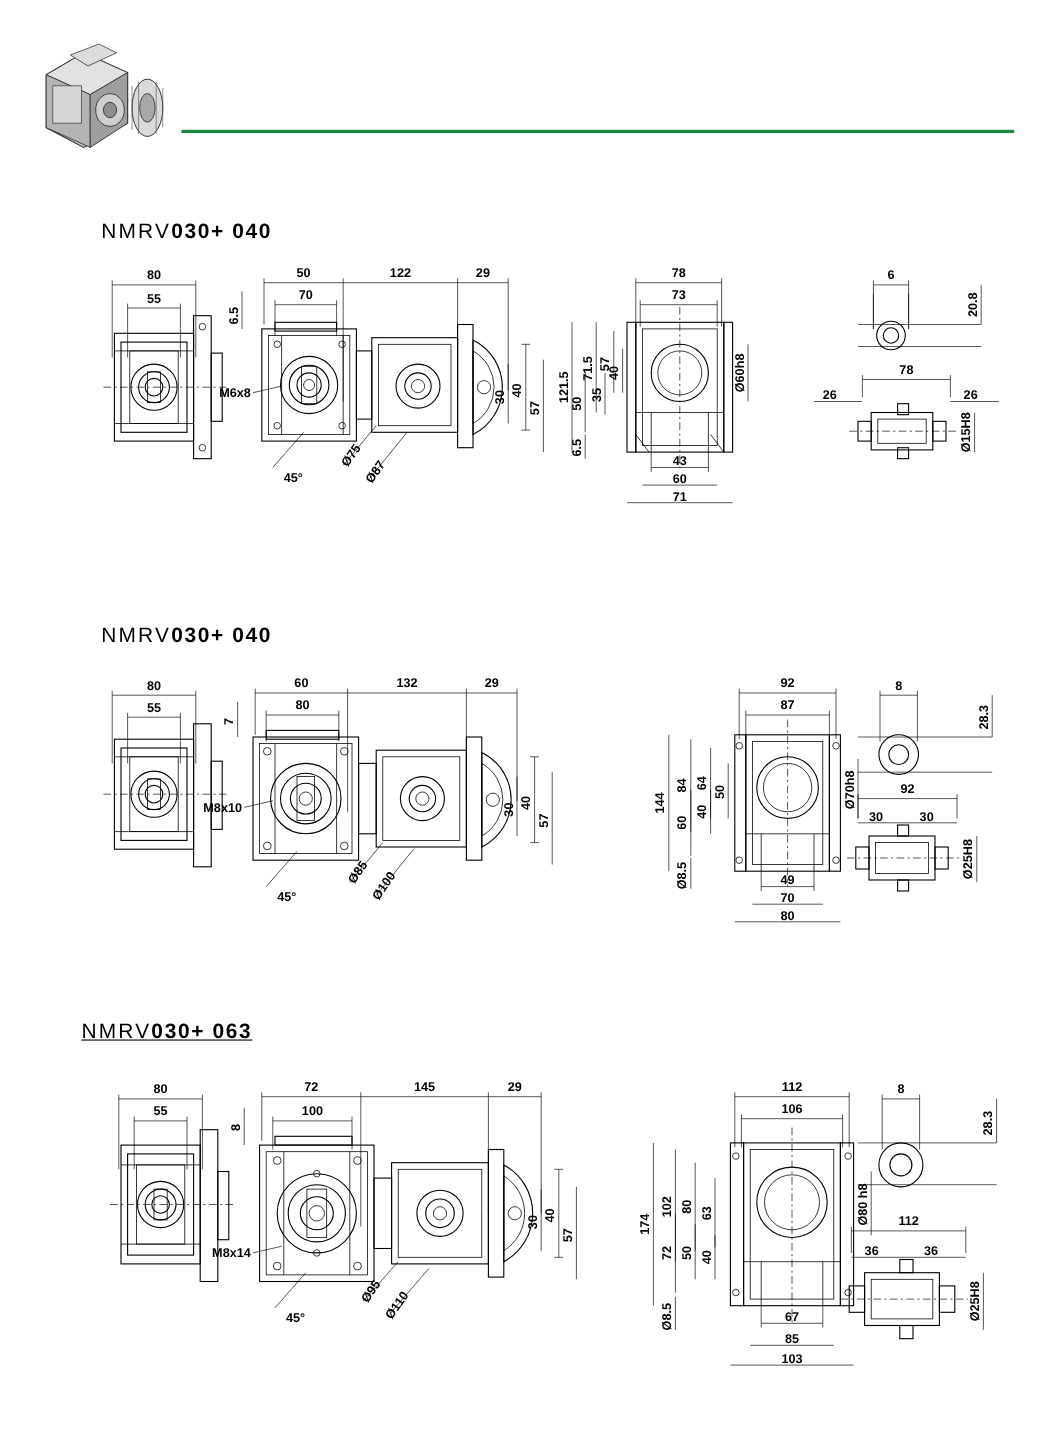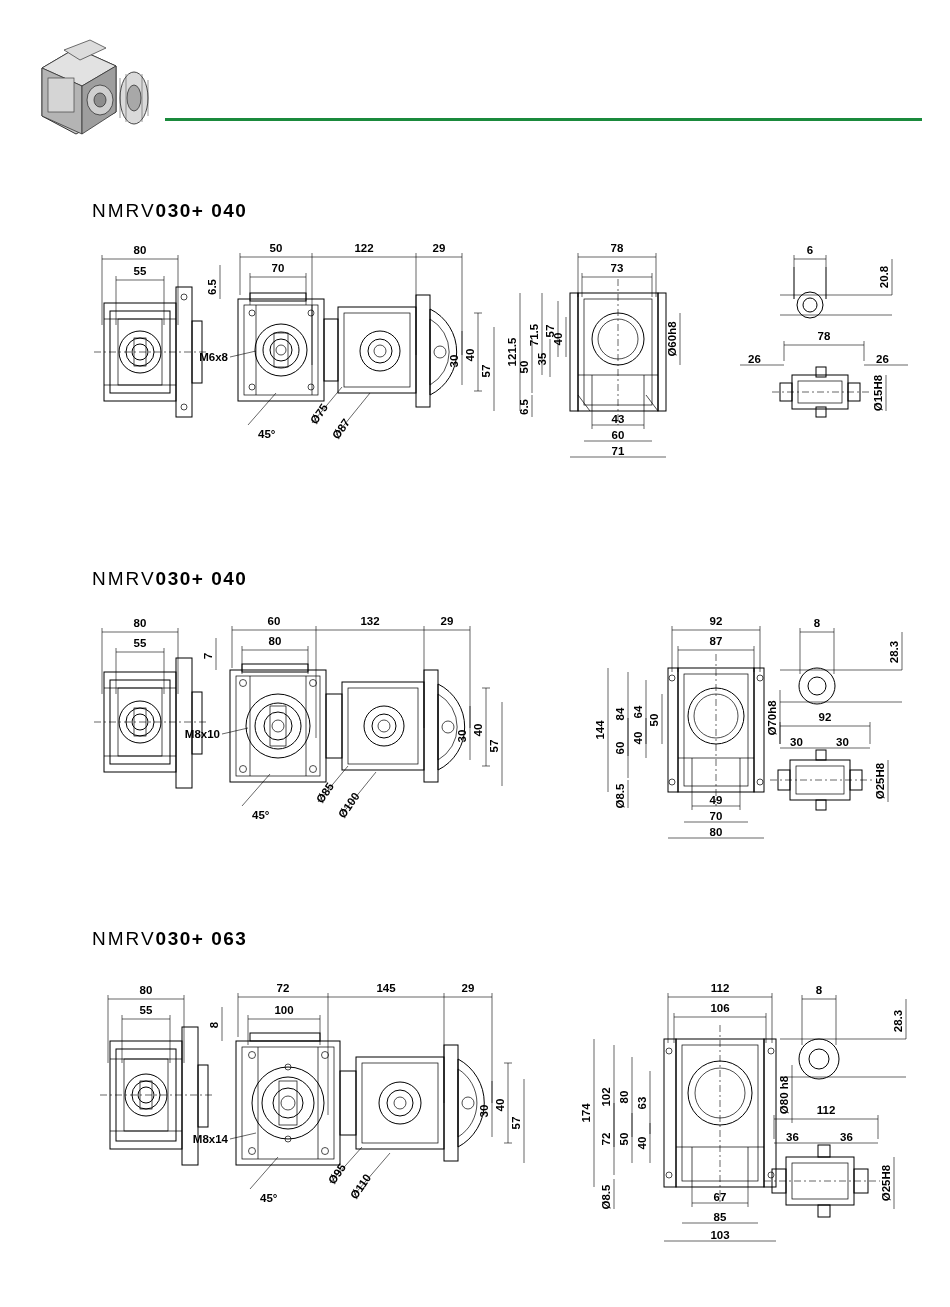--- a/index.html
+++ b/index.html
@@ -433,21 +433,21 @@
         <rect class="ln" x="770" y="162" width="12" height="20"></rect>
         <rect class="ln" x="736" y="142" width="10" height="10"></rect>
         <rect class="ln" x="736" y="192" width="10" height="10"></rect>
         <line class="dash" x1="690" y1="172" x2="794" y2="172"></line>
         <line class="dim" x1="808" y1="152" x2="808" y2="194"></line>
         <text x="804" y="173" text-anchor="middle" transform="rotate(-90 804 173)">Ø25H8</text>
       </g>
     </svg>
   </div>
 
-  <div class="section-title" style="left:92px;top:928px;">
+  <div class="section-title" style="left:74px;top:928px;text-decoration:underline;">
     <span class="st-light">NMRV</span><span class="st-bold">030+ 063</span>
   </div>
 
   <div class="dwg" style="left:80px;top:975px;">
     <svg width="860" height="300" viewBox="0 0 860 300">
 
       <g>
         <line class="dim" x1="28" y1="24" x2="104" y2="24"></line>
         <line class="dim" x1="28" y1="20" x2="28" y2="88"></line>
         <line class="dim" x1="104" y1="20" x2="104" y2="88"></line>

